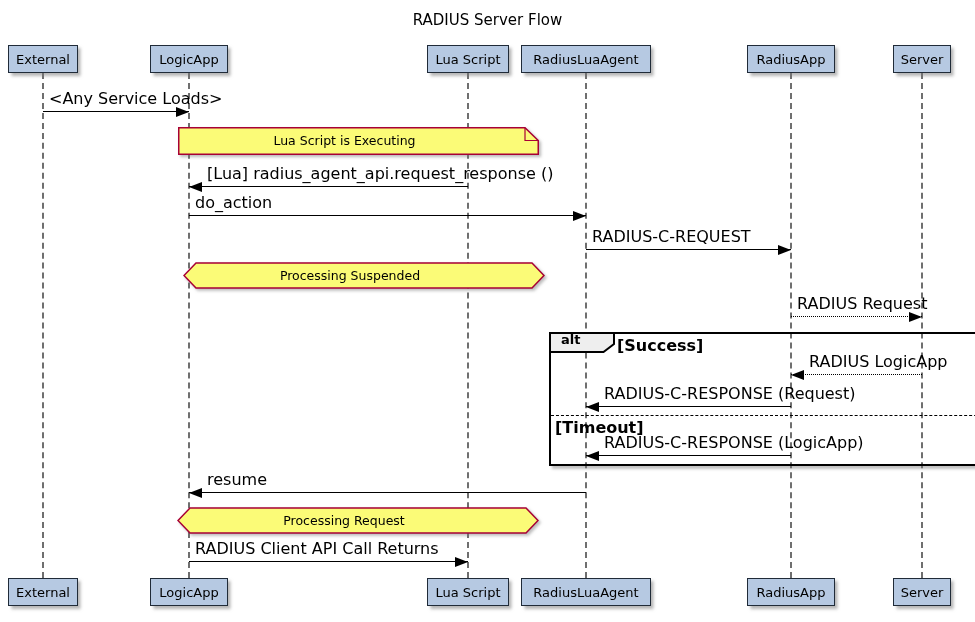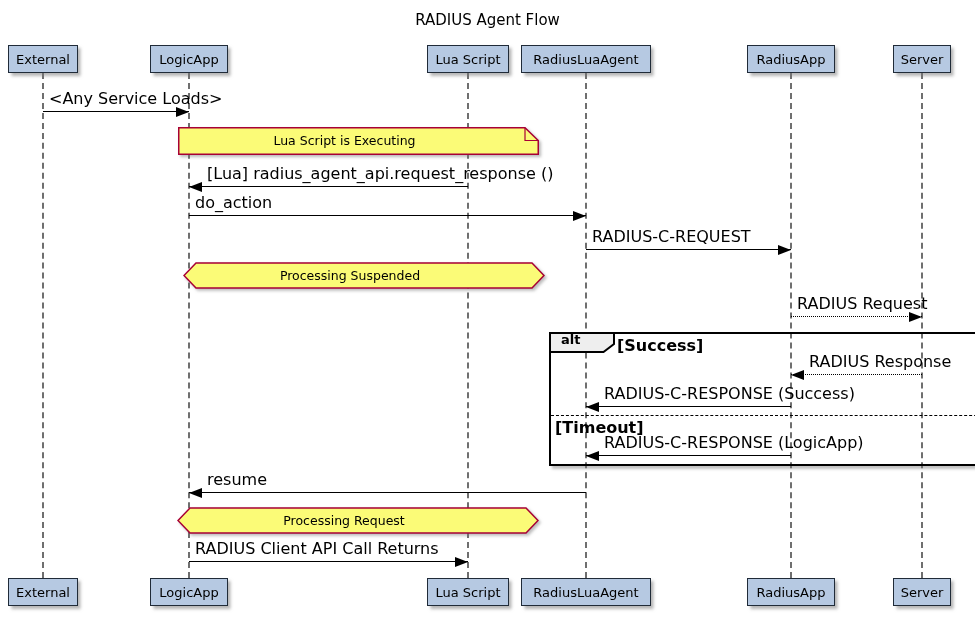--- a/index.html
+++ b/index.html
@@ -42,21 +42,21 @@
   .altlabel .op{position:absolute;left:12px;top:0px;font-size:13px;font-weight:bold;}
   .guard{position:absolute;font-size:16px;font-weight:bold;white-space:nowrap;}
   .altdivider{position:absolute;left:0;right:0;top:81px;height:0;
               border-top:1px dashed #000;}
 </style>
 </head>
 <body>
 
 <div id="canvas">
 
-  <div class="title">RADIUS Agent Flow</div>
+  <div class="title">RADIUS Server Flow</div>
 
   <div class="lifeline" style="left:42px"></div>
   <div class="lifeline" style="left:188px"></div>
   <div class="lifeline" style="left:467px"></div>
   <div class="lifeline" style="left:585px"></div>
   <div class="lifeline" style="left:790px"></div>
   <div class="lifeline" style="left:921px"></div>
 
   <div class="pbox top" style="left:8px;width:70px">External</div>
   <div class="pbox top" style="left:150px;width:78px">LogicApp</div>
@@ -108,27 +108,27 @@
     <div class="ah r"></div>
   </div>
 
   <div class="msg" style="left:791px;top:317px;width:131px">
     <span class="mlabel" style="left:6px">RADIUS Request</span>
     <div class="mline dotted"></div>
     <div class="ah r"></div>
   </div>
 
   <div class="msg" style="left:791px;top:375px;width:131px">
-    <span class="mlabel" style="left:18px">RADIUS Response</span>
+    <span class="mlabel" style="left:18px">RADIUS LogicApp</span>
     <div class="mline dotted"></div>
     <div class="ah l"></div>
   </div>
 
   <div class="msg" style="left:586px;top:407px;width:205px">
-    <span class="mlabel" style="left:18px">RADIUS-C-RESPONSE (Success)</span>
+    <span class="mlabel" style="left:18px">RADIUS-C-RESPONSE (Request)</span>
     <div class="mline solid"></div>
     <div class="ah l"></div>
   </div>
 
   <div class="msg" style="left:586px;top:456px;width:205px">
     <span class="mlabel" style="left:18px">RADIUS-C-RESPONSE (LogicApp)</span>
     <div class="mline solid"></div>
     <div class="ah l"></div>
   </div>
 

